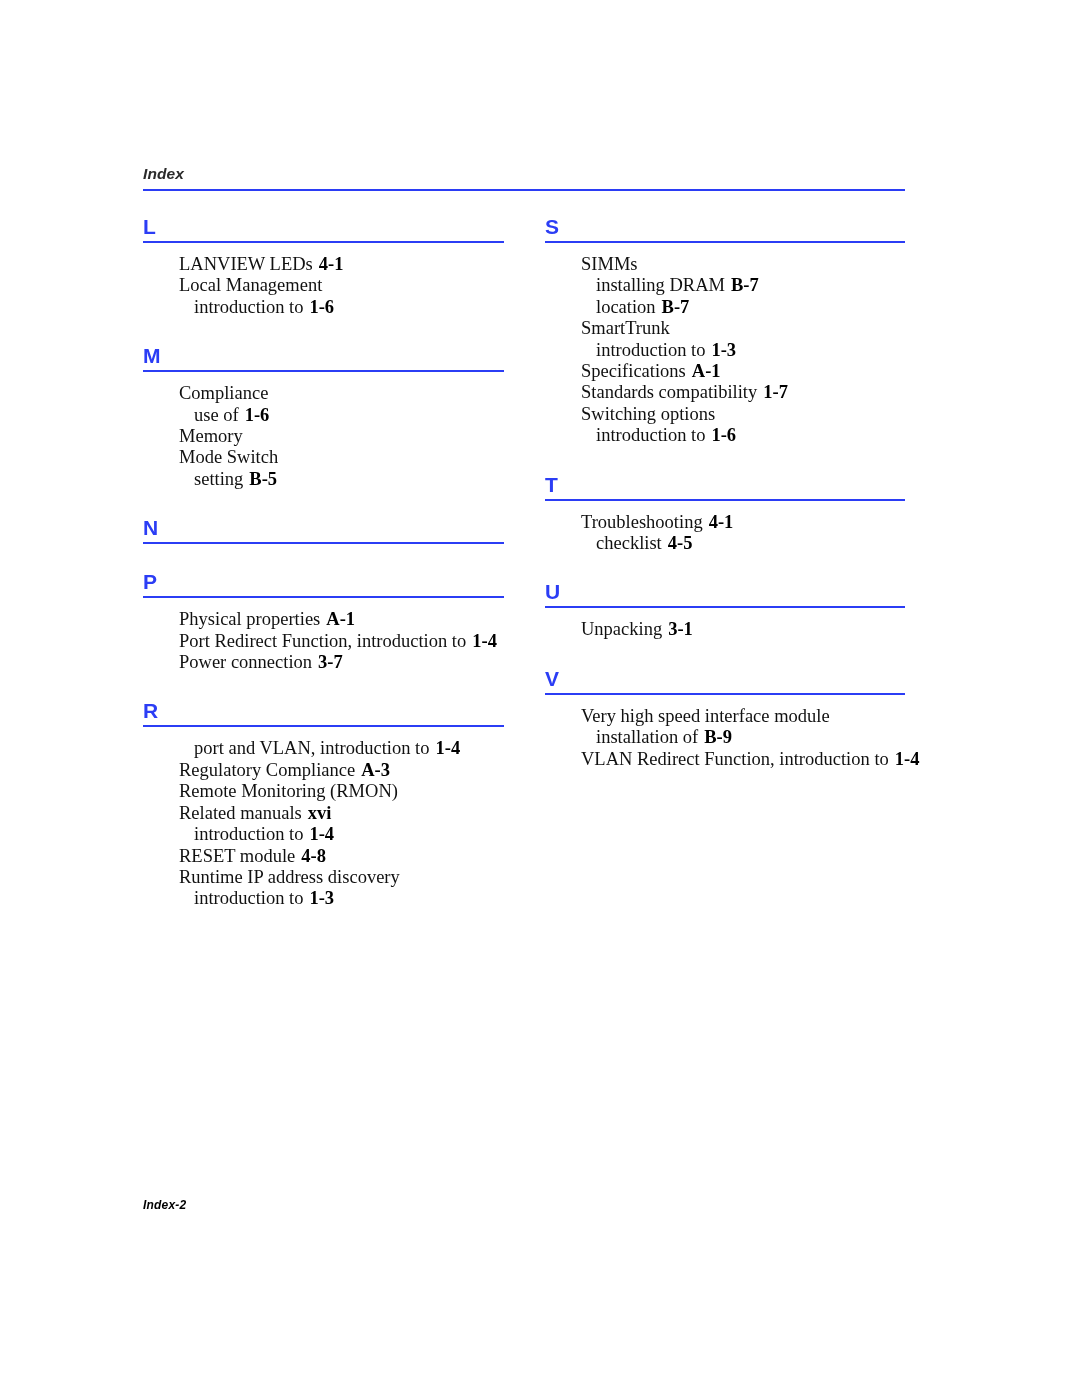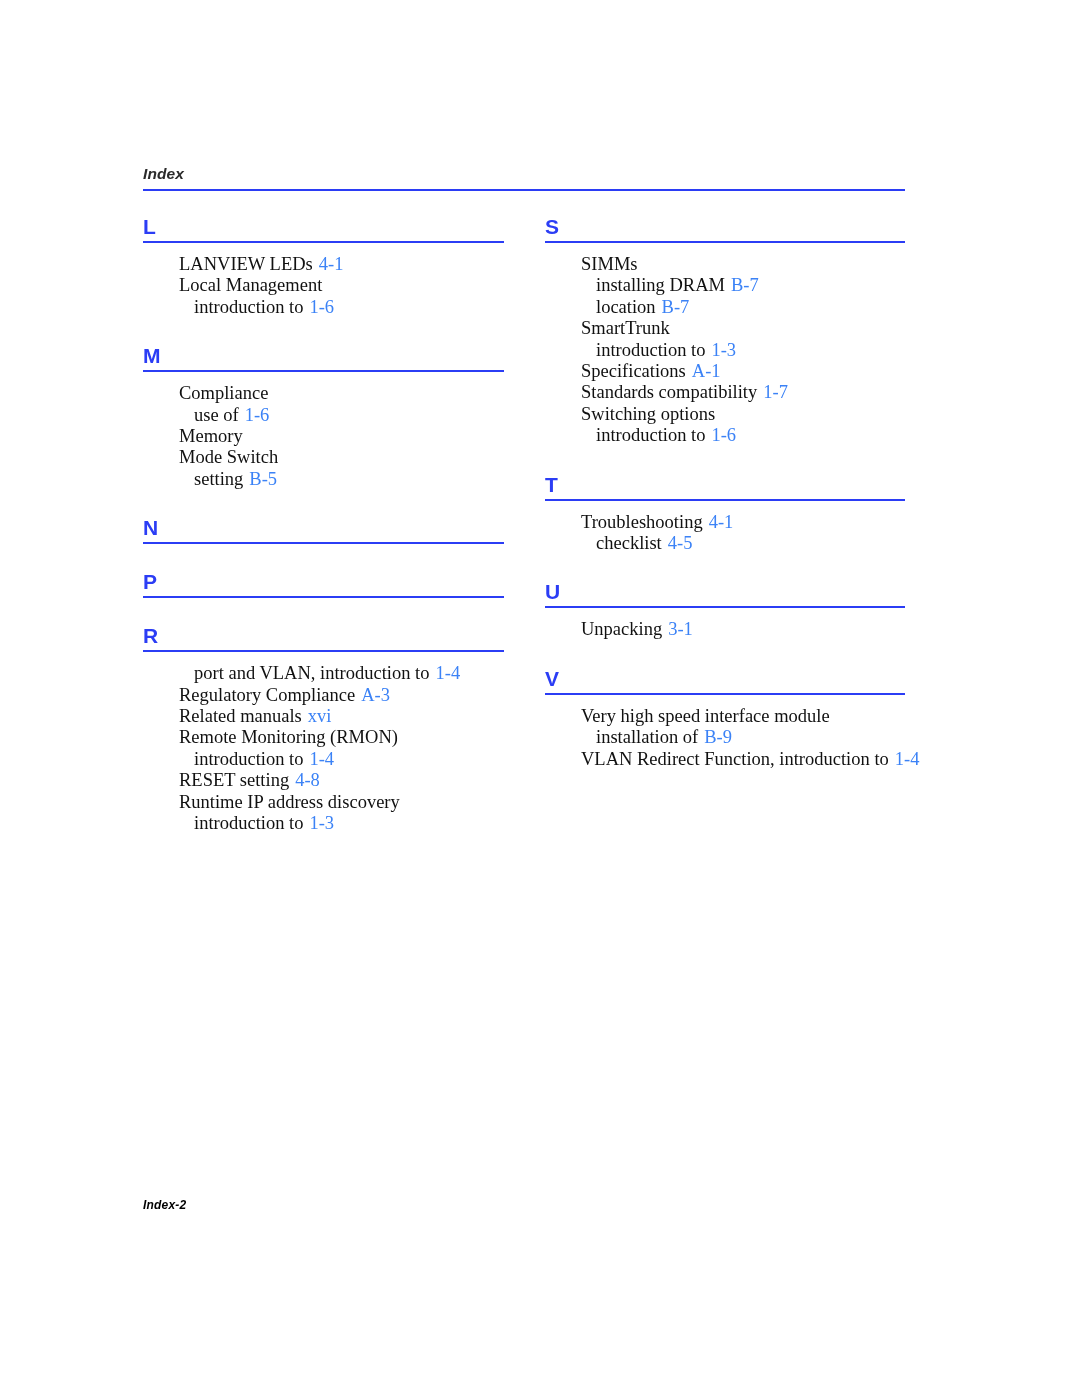--- a/index.html
+++ b/index.html
@@ -106,22 +106,23 @@
   .entry.sub {
     padding-left: 15px;
   }
 
   .entry-term {
     color: #111111;
     margin-left: 36px;
   }
 
   .entry-page {
-    color: #3b82f6;
+    color: #000000;
     padding-left: 6px;
+    font-weight: bold;
   }
 
   
   .section + .section {
     margin-top: 27px;
   }
 
   
   .footer {
     position: absolute;
@@ -175,33 +176,38 @@
           <div class="section-head">
             <div class="section-letter">N</div>
             <div class="section-rule"></div>
           </div>
         </div>
         <div class="section">
           <div class="section-head">
             <div class="section-letter">P</div>
             <div class="section-rule"></div>
           </div>
+          <div class="entries">
+            <div class="entry"><span class="entry-term">Physical properties</span><span class="entry-page">A-1</span></div>
+            <div class="entry"><span class="entry-term">Port Redirect Function, introduction to</span><span class="entry-page">1-4</span></div>
+            <div class="entry"><span class="entry-term">Power connection</span><span class="entry-page">3-7</span></div>
+          </div>
         </div>
         <div class="section">
           <div class="section-head">
             <div class="section-letter">R</div>
             <div class="section-rule"></div>
           </div>
           <div class="entries">
             <div class="entry sub"><span class="entry-term">port and VLAN, introduction to</span><span class="entry-page">1-4</span></div>
             <div class="entry"><span class="entry-term">Regulatory Compliance</span><span class="entry-page">A-3</span></div>
+            <div class="entry"><span class="entry-term">Remote Monitoring (RMON)</span></div>
             <div class="entry"><span class="entry-term">Related manuals</span><span class="entry-page">xvi</span></div>
-            <div class="entry"><span class="entry-term">Remote Monitoring (RMON)</span></div>
             <div class="entry sub"><span class="entry-term">introduction to</span><span class="entry-page">1-4</span></div>
-            <div class="entry"><span class="entry-term">RESET setting</span><span class="entry-page">4-8</span></div>
+            <div class="entry"><span class="entry-term">RESET module</span><span class="entry-page">4-8</span></div>
             <div class="entry"><span class="entry-term">Runtime IP address discovery</span></div>
             <div class="entry sub"><span class="entry-term">introduction to</span><span class="entry-page">1-3</span></div>
           </div>
         </div>
       </div>
     <div class="col col-right">
         <div class="section">
           <div class="section-head">
             <div class="section-letter">S</div>
             <div class="section-rule"></div>

